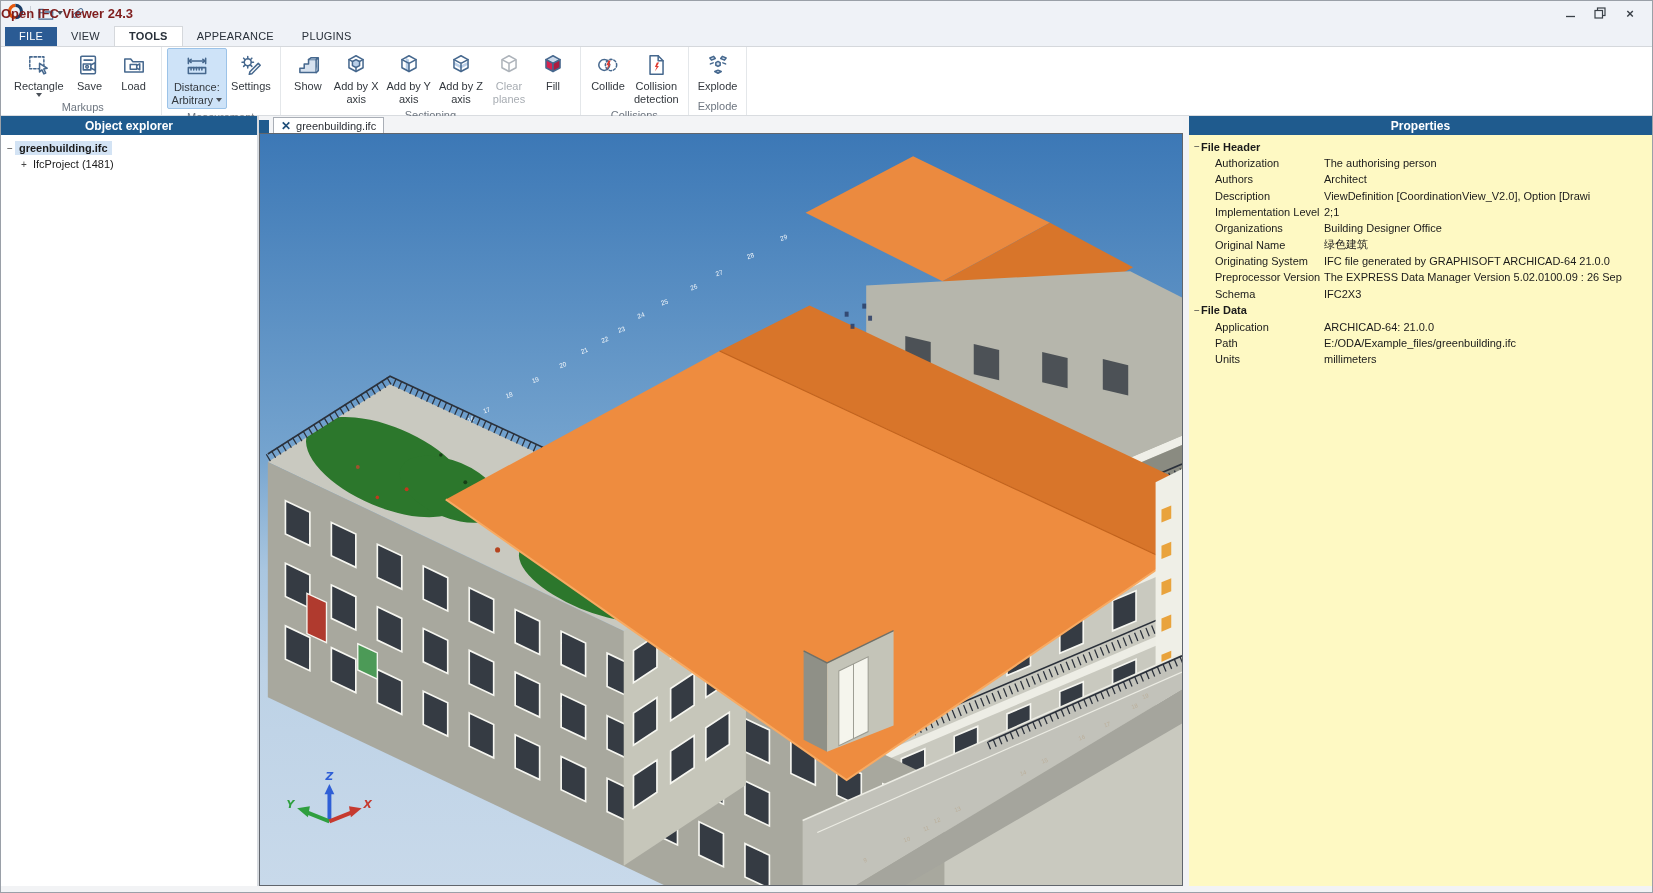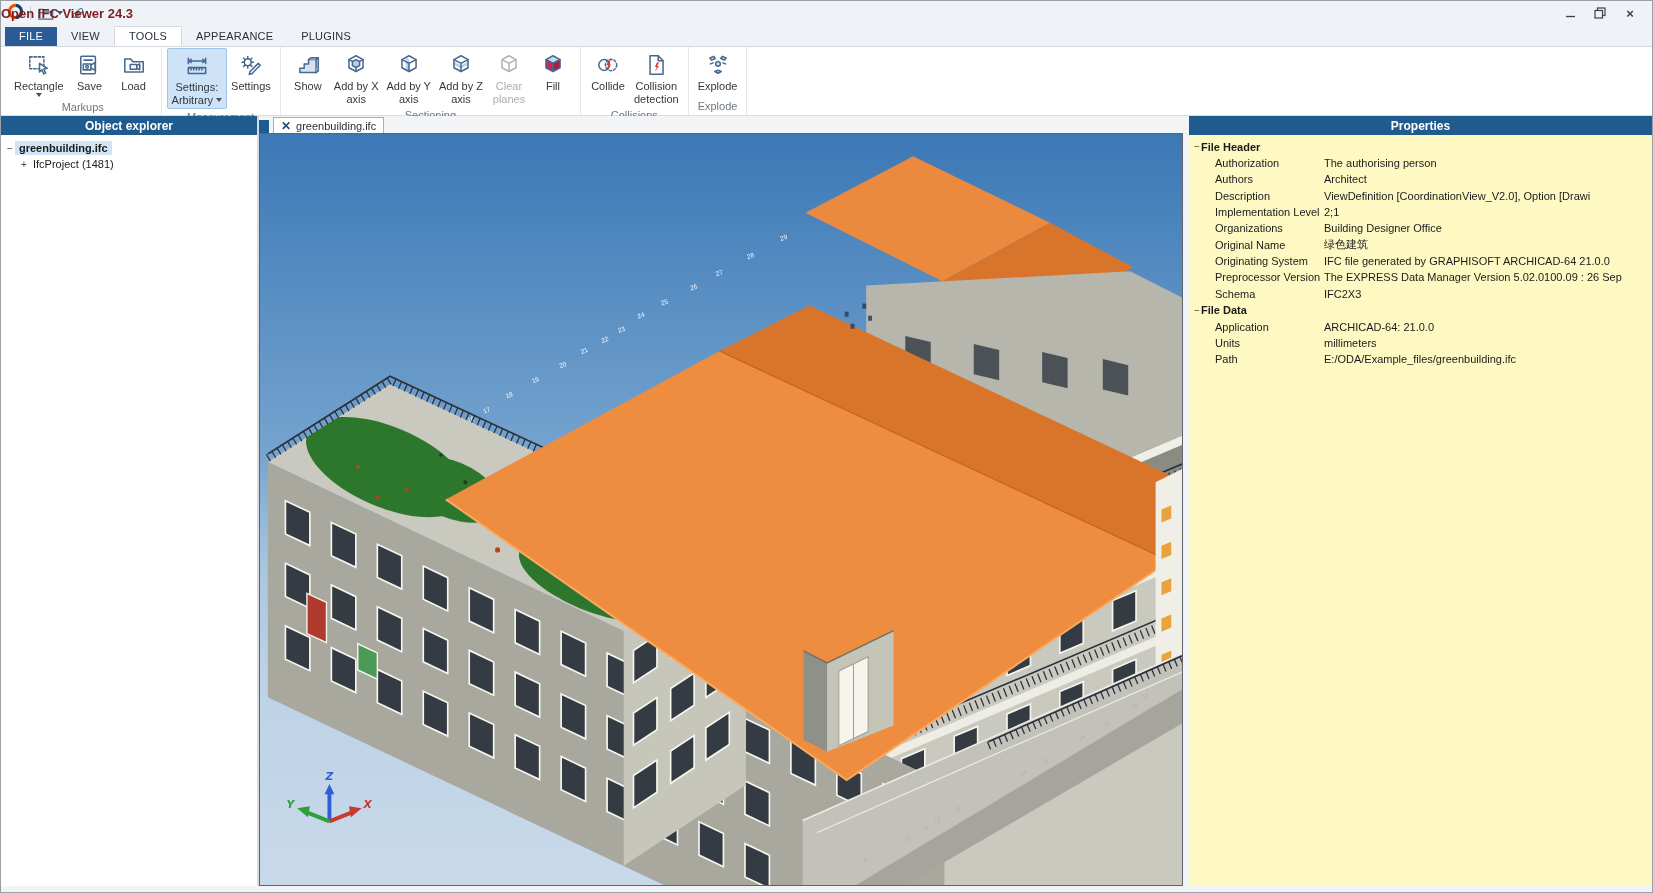--- a/index.html
+++ b/index.html
@@ -14,21 +14,21 @@
   .qat .qbtn { display:flex; align-items:center; gap:2px; }
   .title { position:absolute; left:0; right:0; text-align:left; font-size:13px; font-weight:bold; color:#7f1d1d; pointer-events:none; }
   .winctl { margin-left:auto; display:flex; align-items:center; gap:2px; padding-right:8px; }
   .wbtn { width:28px; height:20px; display:flex; align-items:center; justify-content:center; color:#3A4148; font-size:13px; }
   .wbtn svg { display:block; }
 
   
   .menurow { height:21px; background:#EFF2F7; display:flex; align-items:flex-end; padding-left:4px; flex:0 0 auto; }
   .mtab { font-size:11px; color:#28303A; padding:3px 14px 4px 14px; letter-spacing:.2px; }
   .mtab.file { background:#2B5B94; color:#FFFFFF; }
-  .mtab.active { background:#FFFFFF; border:1px solid #D5D8DC; border-bottom:none; margin-bottom:-1px; padding-bottom:5px; }
+  .mtab.active { background:#FFFFFF; border:1px solid #D5D8DC; border-bottom:none; margin-bottom:-1px; padding-bottom:5px;font-weight:bold; }
 
   
   .ribbon { height:70px; background:#FFFFFF; border-top:1px solid #D5D8DC; border-bottom:1px solid #D9DCE0;
             display:flex; align-items:stretch; padding-left:4px; flex:0 0 auto; }
   .rgroup { display:flex; flex-direction:column; border-right:1px solid #E4E7EA; padding:1px 5px 0 5px; }
   .rbtns { display:flex; flex:1; align-items:flex-start; }
   .rbtn { display:flex; flex-direction:column; align-items:center; padding:2px 4px; min-width:44px; border-radius:2px; }
   .rbtn .ricon { height:30px; display:flex; align-items:center; justify-content:center; }
   .rlbl { display:flex; flex-direction:column; align-items:center; font-size:11px; color:#33383E; line-height:1.15; text-align:center; }
   .rlbl .l2 { display:flex; align-items:center; gap:3px; }
@@ -187,21 +187,21 @@
         <div class="rbtn hl">
           <span class="ricon">
             <svg width="26" height="26" viewBox="0 0 24 24" class="ic">
               <path d="M4,4.8 V9.8 M20,4.8 V9.8 M4,7.3 H20"></path>
               <path d="M6.6,5.8 L4.6,7.3 L6.6,8.8 M17.4,5.8 L19.4,7.3 L17.4,8.8"></path>
               <rect x="4" y="13.5" width="16" height="5.5"></rect>
               <path d="M6.5,13.5 v2.2 M9,13.5 v2.2 M11.5,13.5 v2.2 M14,13.5 v2.2 M16.5,13.5 v2.2"></path>
             </svg>
           </span>
           <span class="rlbl">
-              <span>Settings:</span>
+              <span>Distance:</span>
             <span class="l2">
                 <span>Arbitrary</span>
             <span class="caret"></span>
               </span>
             </span>
         </div>
         <div class="rbtn">
           <span class="ricon">
             <svg width="26" height="26" viewBox="0 0 24 24" class="ic">
               <circle cx="9" cy="9.5" r="3.2"></circle>
@@ -677,24 +677,24 @@
         <div class="pgh">
           <span class="exp">−</span>
           <span>File Data</span>
         </div>
         <div id="fd-rows">
             <div class="prow">
               <span class="pkey">Application</span>
               <span class="pval">ARCHICAD-64: 21.0.0</span>
             </div>
             <div class="prow">
+              <span class="pkey">Path</span>
+              <span class="pval">E:/ODA/Example_files/greenbuilding.ifc</span>
+            </div>
+            <div class="prow">
               <span class="pkey">Units</span>
               <span class="pval">millimeters</span>
             </div>
-            <div class="prow">
-              <span class="pkey">Path</span>
-              <span class="pval">E:/ODA/Example_files/greenbuilding.ifc</span>
-            </div>
           </div>
       </div>
     </div>
   </div>
 </div>
 
 </body></html>

